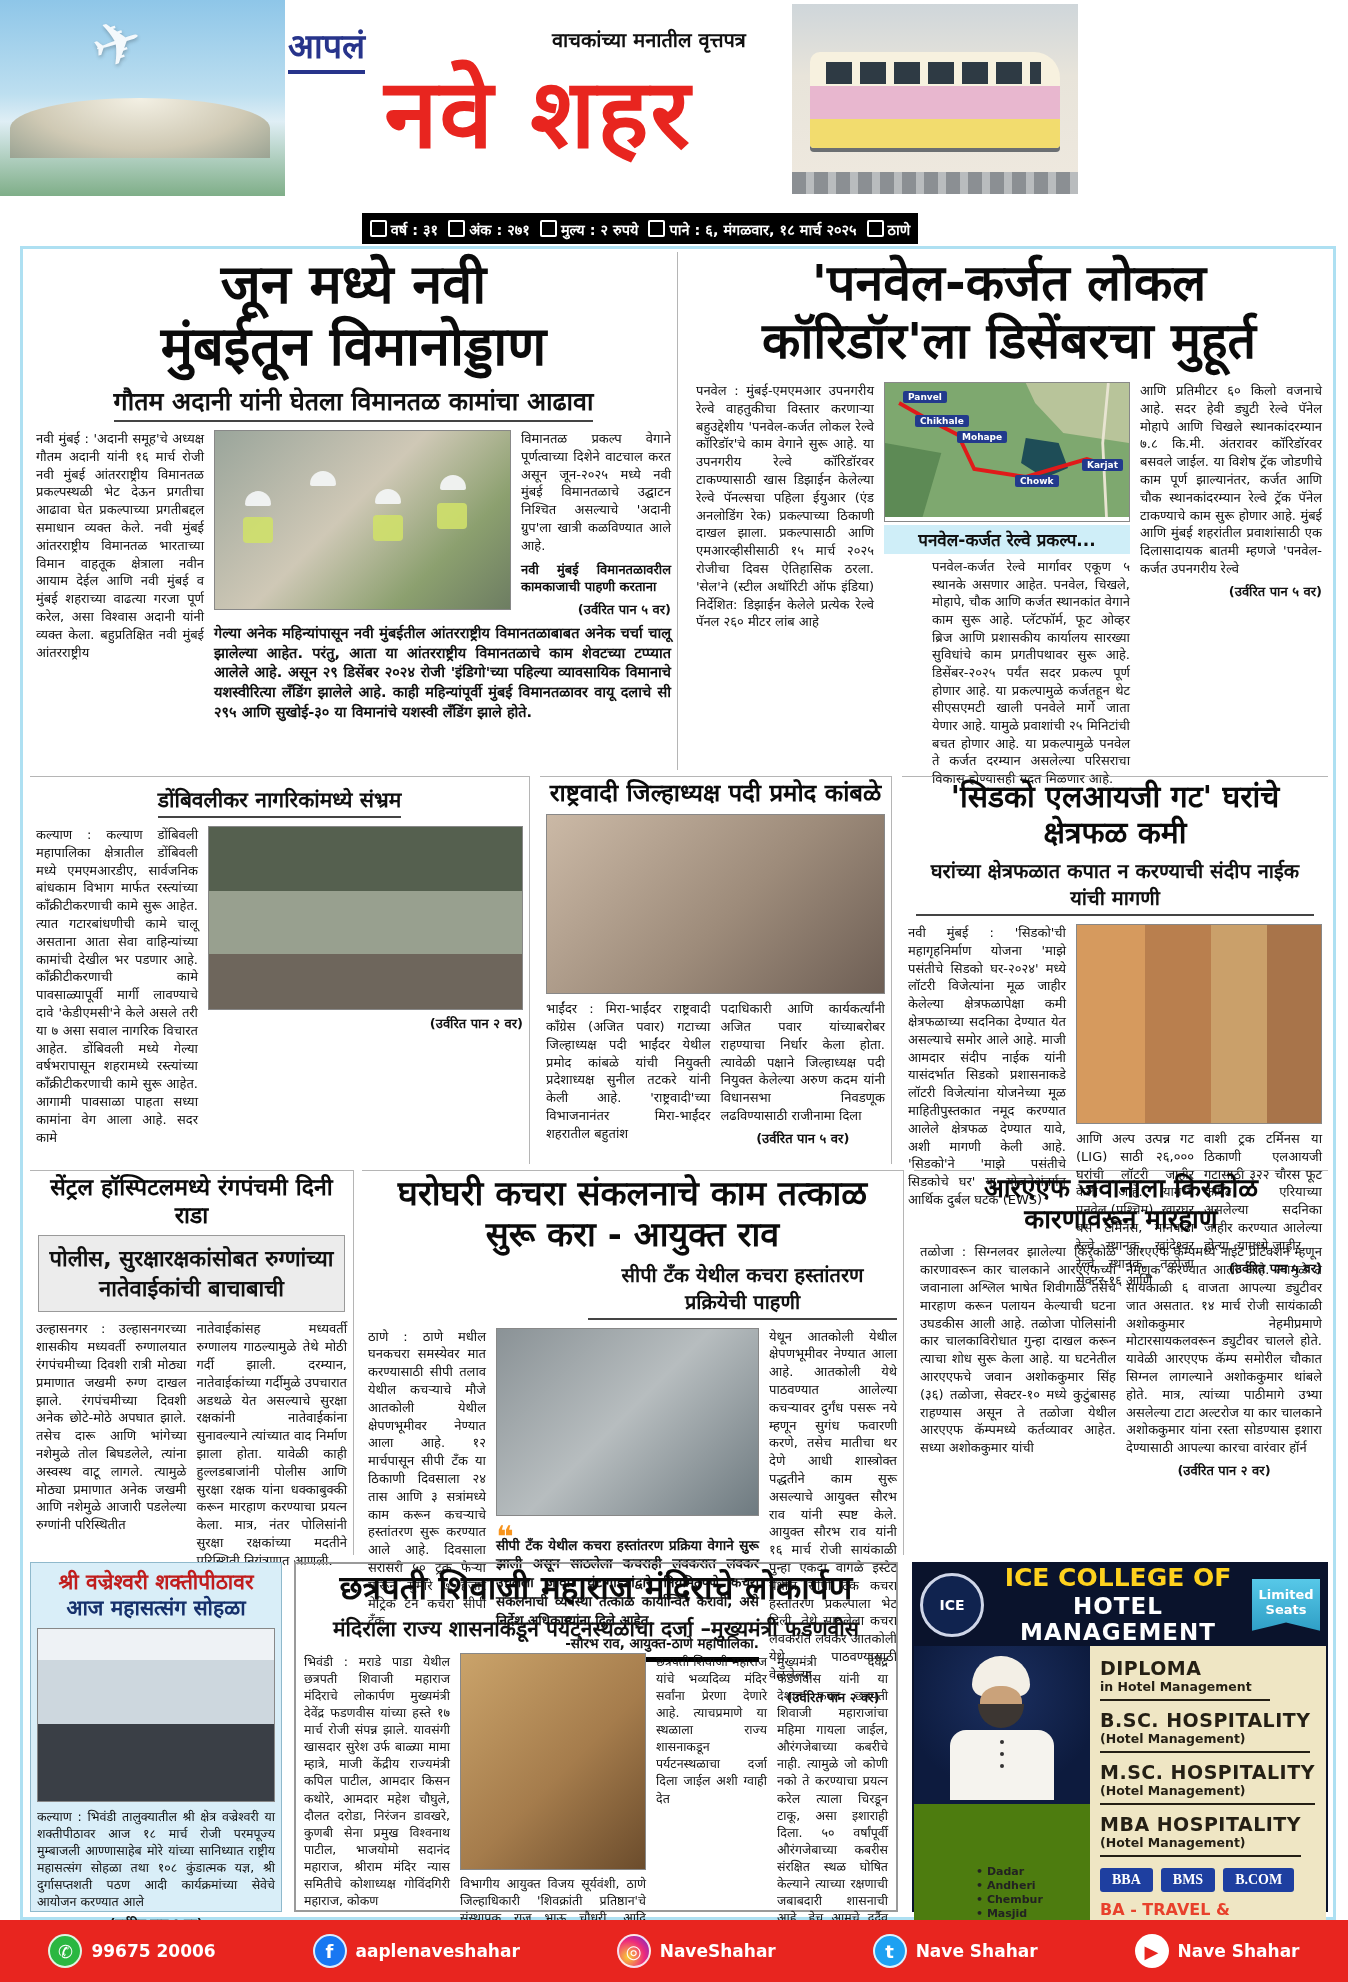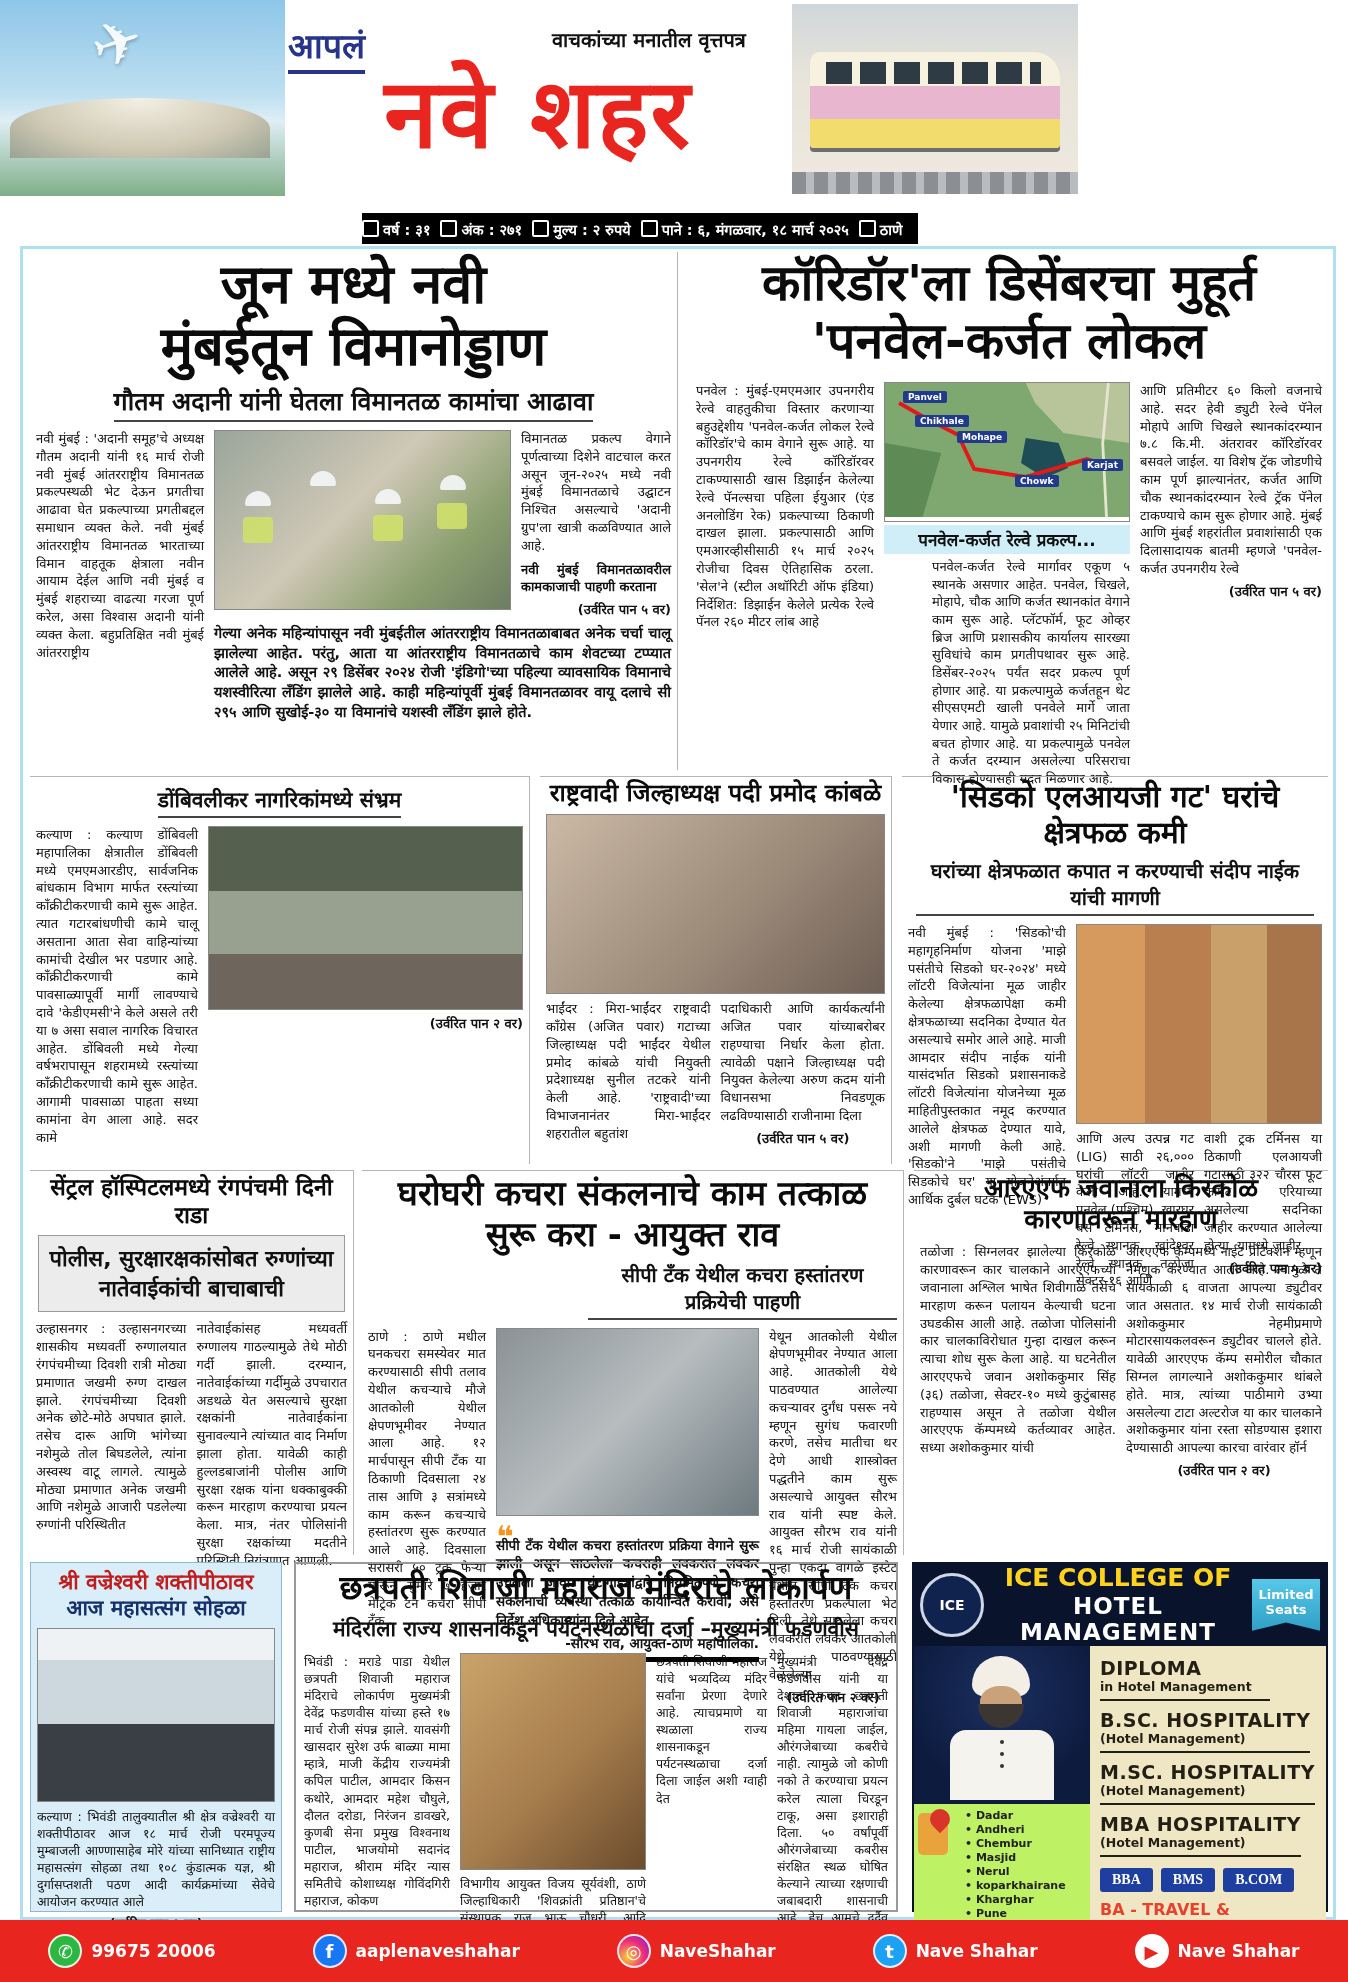--- a/index.html
+++ b/index.html
@@ -20,21 +20,21 @@
   .photo-train .win{position:absolute;left:34px;top:58px;width:215px;height:22px;
       background:repeating-linear-gradient(90deg,#2e3a44 0 26px,#f7f1df 26px 34px);}
   .photo-train .track{position:absolute;left:0;bottom:0;width:100%;height:22px;
       background:repeating-linear-gradient(90deg,#8b8f93 0 14px,#b9bcbe 14px 22px);}
   .brand-prefix{position:absolute;left:288px;top:22px;font-size:34px;font-weight:bold;color:#27348b;
       border-bottom:4px solid #27348b;padding-bottom:2px;}
   .tagline{position:absolute;left:552px;top:26px;font-size:20px;font-weight:bold;color:#111;}
   .brand{position:absolute;left:288px;top:50px;width:500px;text-align:center;font-size:96px;line-height:1.35;
       font-weight:800;color:#e8251f;letter-spacing:2px;white-space:nowrap;}
   .info-bar{position:absolute;left:362px;top:213px;width:556px;height:31px;background:#000;color:#fff;
-      display:flex;align-items:center;gap:10px;font-size:14.5px;font-weight:bold;white-space:nowrap;}
+      display:flex;align-items:center;justify-content:center;gap:10px;font-size:14.5px;font-weight:bold;white-space:nowrap;}
   .cbx{display:inline-block;width:13px;height:13px;border:2px solid #fff;border-radius:2px;margin-right:4px;vertical-align:-2px;}
   .info-item{display:flex;align-items:center;}
   
   .frame{position:absolute;left:20px;top:246px;width:1310px;height:1668px;border:3px solid #aee0f2;}
   
   .art{position:absolute;box-sizing:border-box;padding:2px 6px;}
   .rule-r{border-right:1px solid #b5b5b5;}
   .rule-t{border-top:1px solid #b5b5b5;}
   .h-xl{font-size:54px;font-weight:800;line-height:1.14;text-align:center;color:#0b0b0b;}
   .h-xl2{font-size:50px;font-weight:800;line-height:1.16;text-align:center;color:#0b0b0b;}
@@ -89,21 +89,21 @@
   .ad-badge{width:64px;background:linear-gradient(180deg,#57c8e8,#2f9fc6);color:#fff;font-size:13px;font-weight:800;
       text-align:center;padding:8px 2px 14px;clip-path:polygon(0 0,100% 0,100% 100%,50% 84%,0 100%);}
   .ad-body{flex:1;display:flex;}
   .ad-left{width:176px;display:flex;flex-direction:column;}
   .chef{height:158px;position:relative;background:radial-gradient(circle at 50% 30%,#1b2f60 0%,#0d1b3e 70%);}
   .chef .turban{position:absolute;left:58px;top:10px;width:58px;height:40px;border-radius:30px 30px 12px 12px;background:#f3efe6;}
   .chef .face{position:absolute;left:66px;top:40px;width:42px;height:34px;border-radius:46%;background:#caa27a;}
   .chef .beard{position:absolute;left:64px;top:58px;width:46px;height:24px;border-radius:0 0 24px 24px;background:#3c3632;}
   .chef .coat{position:absolute;left:36px;top:84px;width:104px;height:70px;border-radius:16px 16px 0 0;background:#f5f3ee;}
   .chef .btn{position:absolute;left:86px;width:4px;height:4px;border-radius:50%;background:#333;}
-  .ad-locs{flex:1;background:#bef264;display:flex;padding:5px 4px;gap:7px;}
+  .ad-locs{flex:1;background:#4d7c0f;display:flex;padding:5px 4px;gap:18px;align-items:flex-end;}
   .pin{width:40px;height:48px;position:relative;flex:0 0 auto;}
   .pin .phone-shape{position:absolute;left:0;top:4px;width:30px;height:42px;border-radius:5px;background:#e8a33d;}
   .pin .dot{position:absolute;left:12px;top:0;width:20px;height:20px;border-radius:50% 50% 50% 0;transform:rotate(-45deg);background:#d8342a;}
   .loc-list{font-size:11px;font-weight:bold;color:#222;line-height:1.28;column-count:1;}
   .loc-list div::before{content:"• ";}
   .ad-right{flex:1;background:#efe6c4;padding:8px 10px;display:flex;flex-direction:column;}
   .prog .t{font-size:19px;font-weight:800;color:#241f14;letter-spacing:.5px;}
   .prog .s{font-size:12.5px;font-weight:bold;color:#241f14;}
   .prog{border-bottom:2px solid #241f14;padding:3px 0 5px;margin-bottom:5px;width:fit-content;min-width:170px;}
   .deg-row{display:flex;gap:8px;margin:6px 0 6px;font-family:Liberation Serif, serif;}
@@ -196,22 +196,22 @@
             <div class="cont">(उर्वरित पान ५ वर)</div>
           </div>
         </div>
         <div class="caption">गेल्या अनेक महिन्यांपासून नवी मुंबईतील आंतरराष्ट्रीय विमानतळाबाबत अनेक चर्चा चालू झालेल्या आहेत. परंतु, आता या आंतरराष्ट्रीय विमानतळाचे काम शेवटच्या टप्प्यात आलेले आहे. असून २९ डिसेंबर २०२४ रोजी 'इंडिगो'च्या पहिल्या व्यावसायिक विमानाचे यशस्वीरित्या लँडिंग झालेले आहे. काही महिन्यांपूर्वी मुंबई विमानतळावर वायू दलाचे सी २९५ आणि सुखोई-३० या विमानांचे यशस्वी लँडिंग झाले होते.</div>
       </div>
     </div>
   </div>
 
   <div class="art" style="left:690px;top:252px;width:638px;height:518px;">
     <div class="h-xl2">
+      <div>'पनवेल-कर्जत लोकल</div>
       <div>कॉरिडॉर'ला डिसेंबरचा मुहूर्त</div>
-      <div>'पनवेल-कर्जत लोकल</div>
     </div>
     <div class="cols" style="margin-top:12px;">
       <div class="bt" style="width:178px;flex:0 0 auto;">पनवेल : मुंबई-एमएमआर उपनगरीय रेल्वे वाहतुकीचा विस्तार करणाऱ्या बहुउद्देशीय 'पनवेल-कर्जत लोकल रेल्वे कॉरिडॉर'चे काम वेगाने सुरू आहे. या उपनगरीय रेल्वे कॉरिडॉरवर टाकण्यासाठी खास डिझाईन केलेल्या रेल्वे पॅनल्सचा पहिला ईयुआर (एंड अनलोडिंग रेक) प्रकल्पाच्या ठिकाणी दाखल झाला. प्रकल्पासाठी आणि एमआरव्हीसीसाठी १५ मार्च २०२५ रोजीचा दिवस ऐतिहासिक ठरला. 'सेल'ने (स्टील अथॉरिटी ऑफ इंडिया) निर्देशित: डिझाईन केलेले प्रत्येक रेल्वे पॅनल २६० मीटर लांब आहे</div>
       <div style="flex:1;">
         <div class="mapwrap ph">
           <svg width="100%" height="134" viewBox="0 0 260 134" preserveAspectRatio="none">
             <rect width="260" height="134" fill="#7ea86f"></rect>
             <polygon points="150,0 260,0 260,60 190,50 160,20" fill="#b8c49a"></polygon>
             <polygon points="0,60 60,70 40,134 0,134" fill="#5d8a55"></polygon>
             <polygon points="150,55 185,60 195,85 170,95 145,80" fill="#1e4d57"></polygon>

